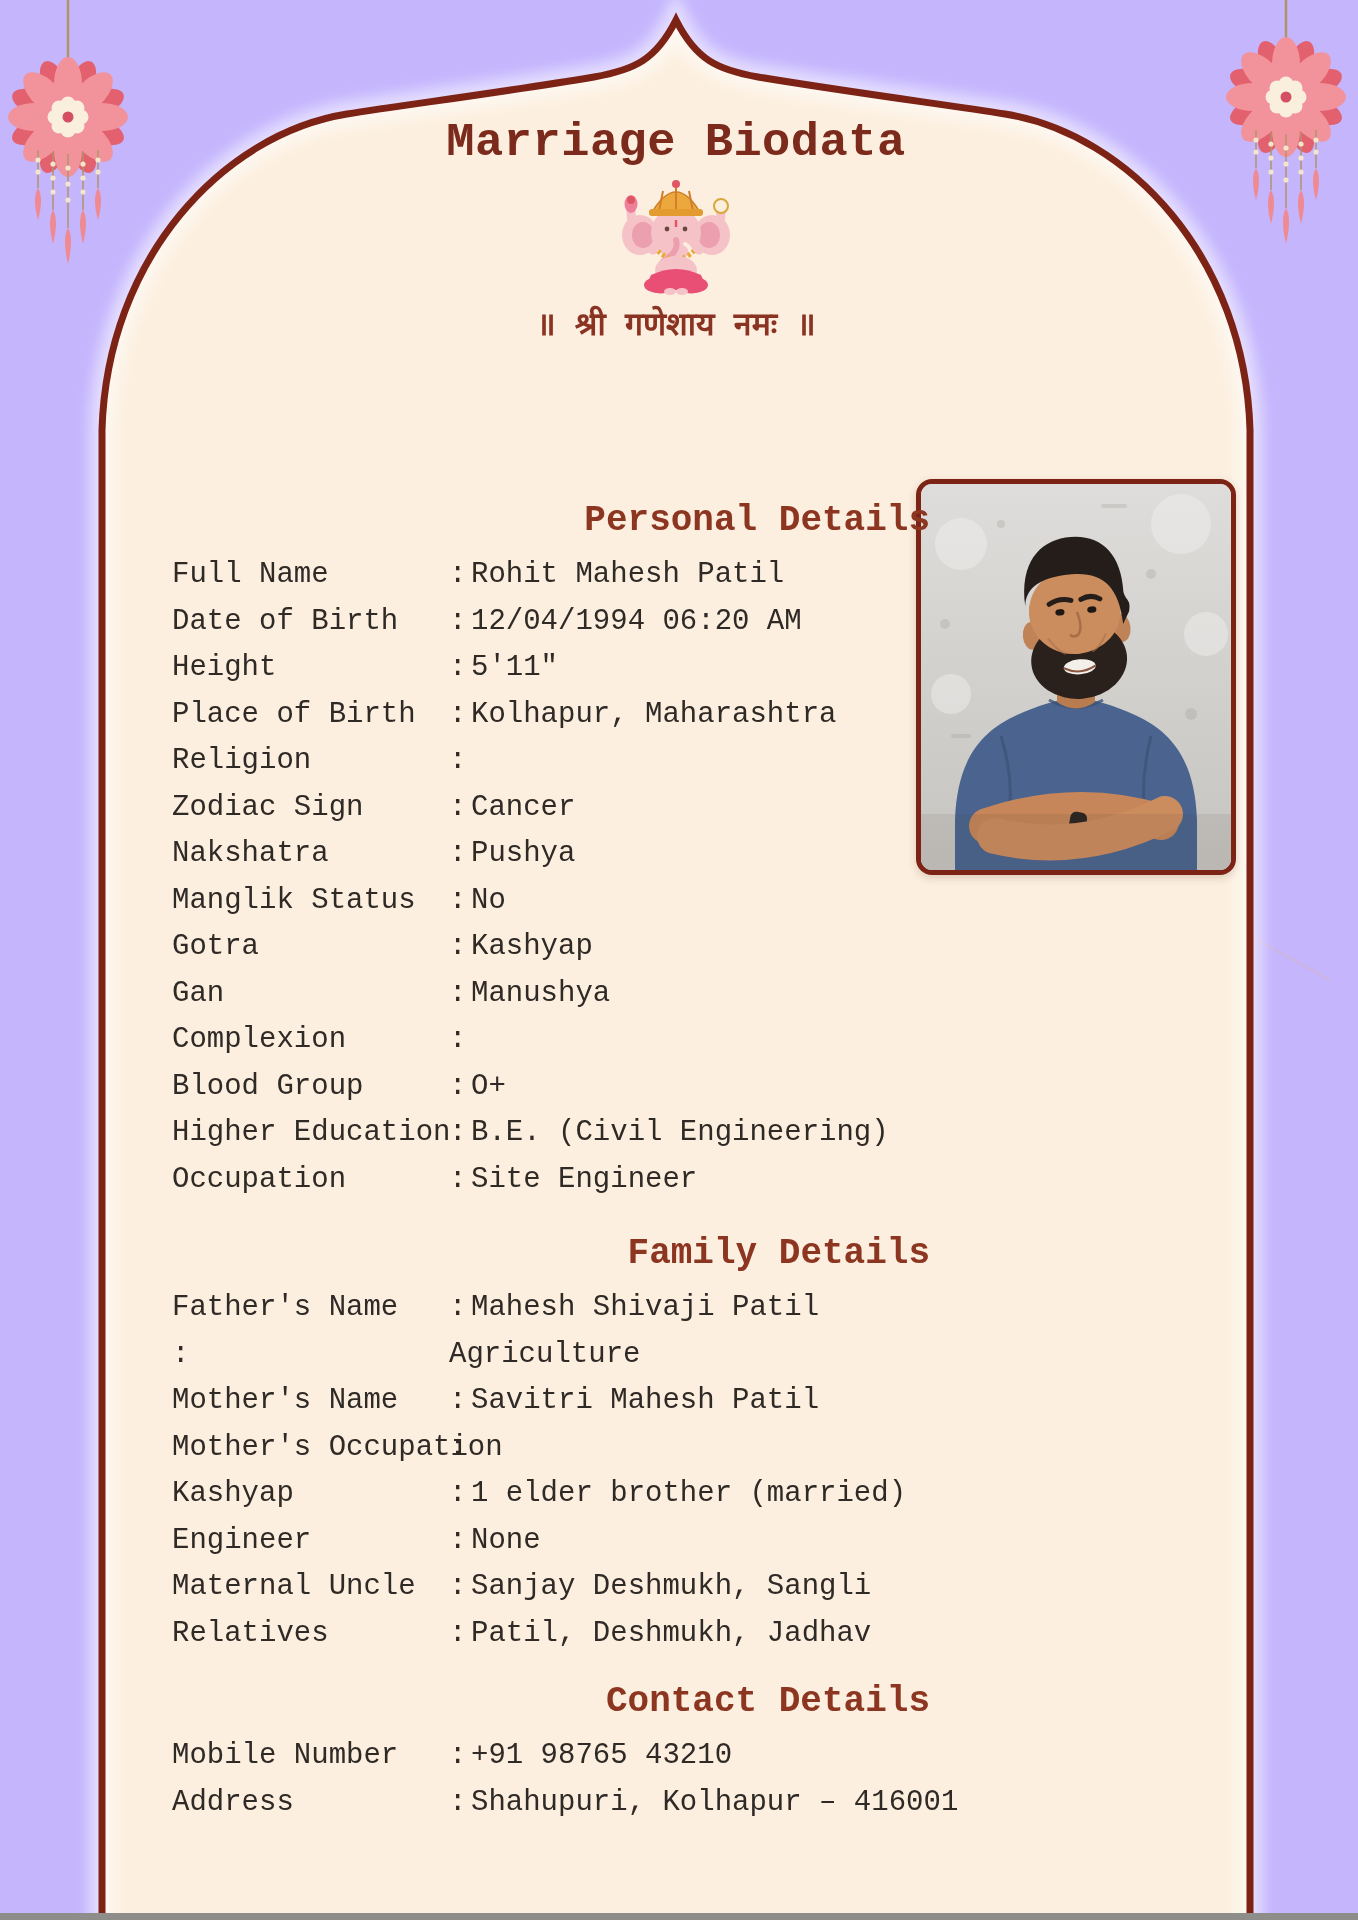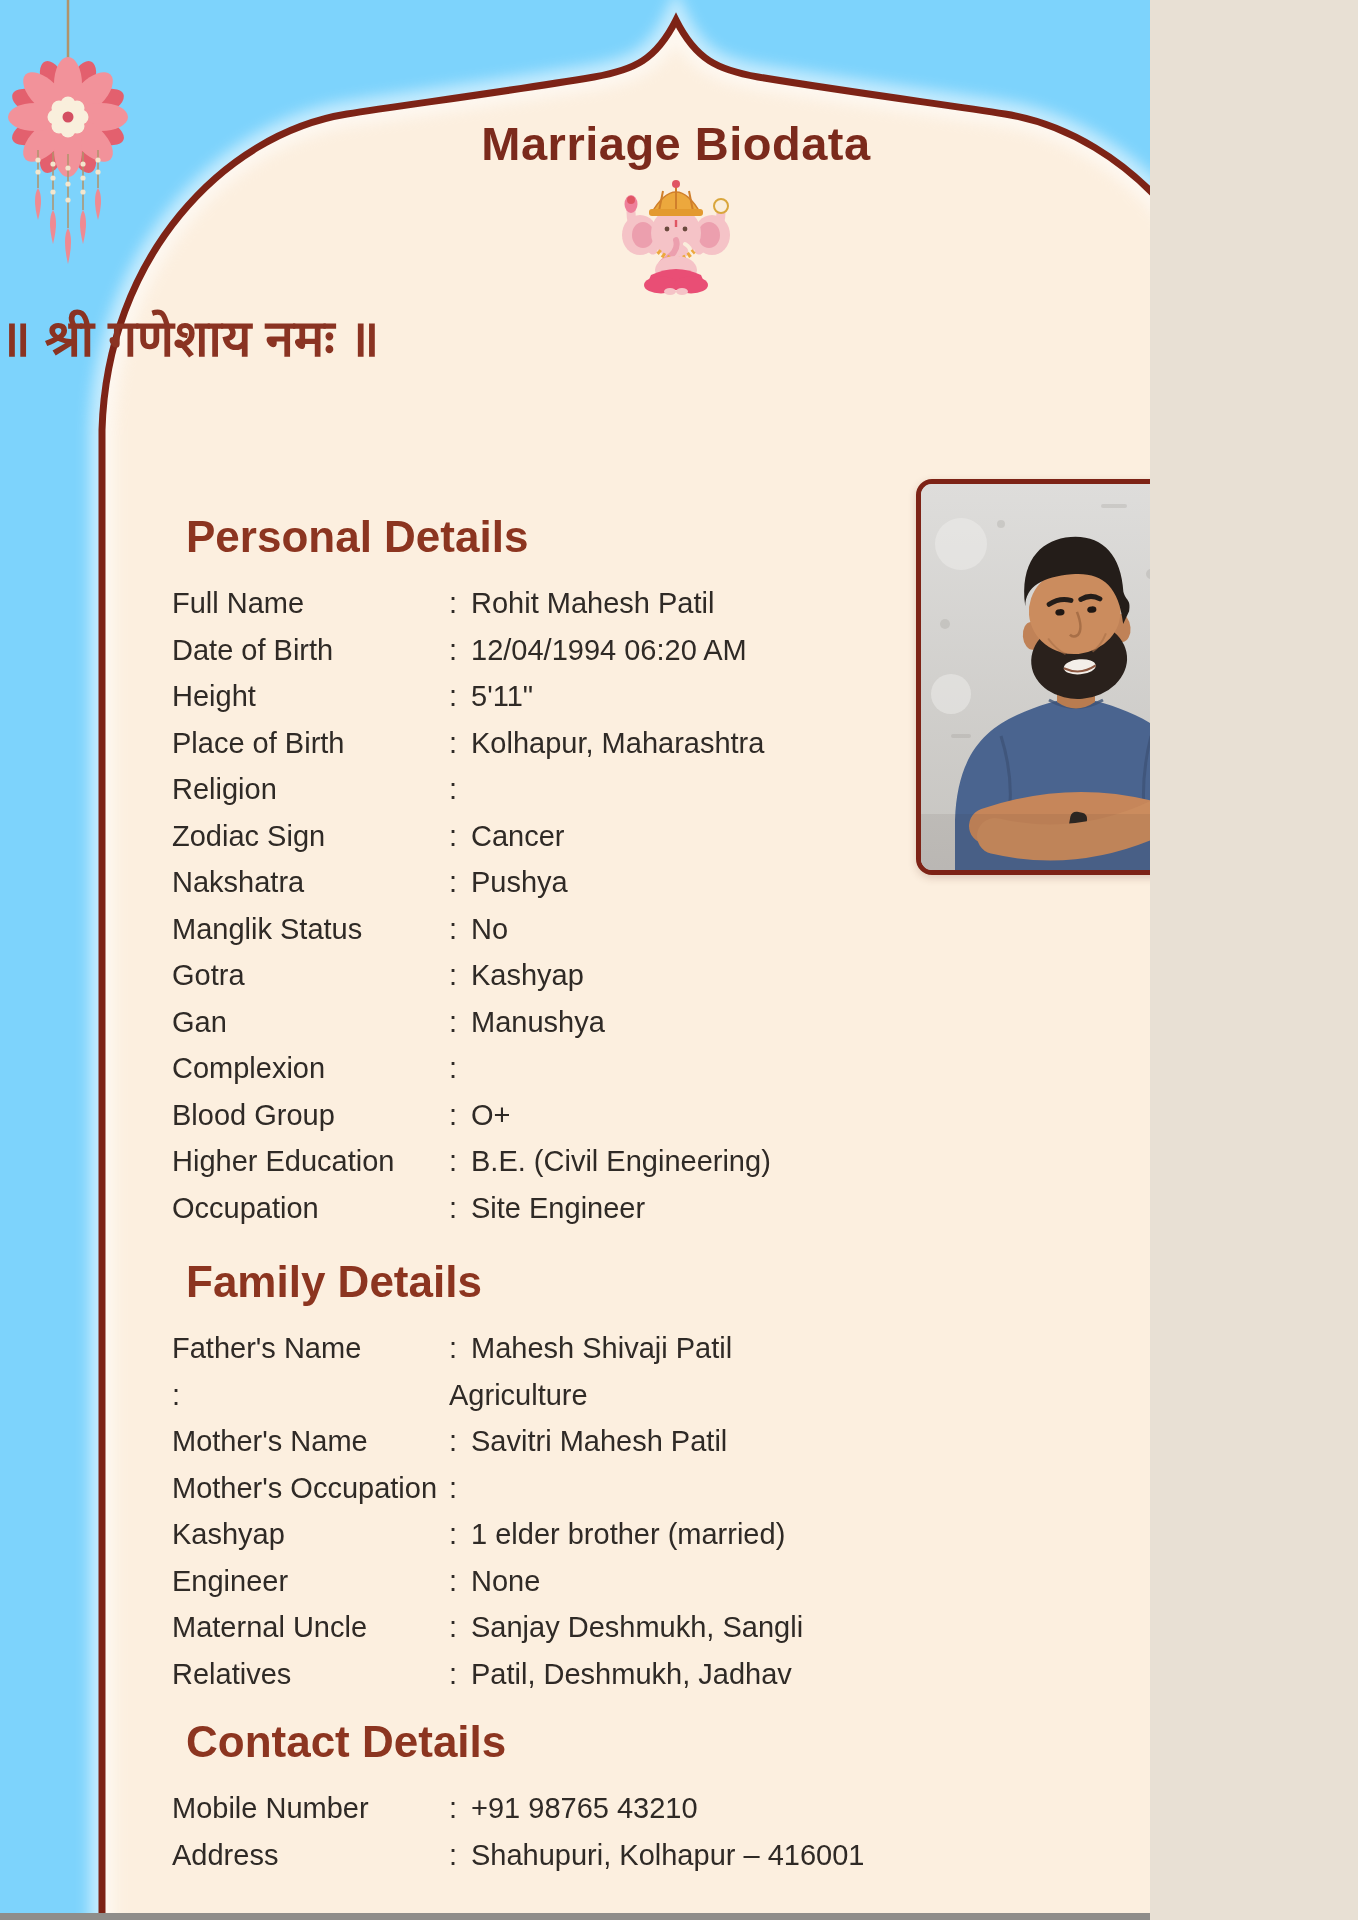--- a/index.html
+++ b/index.html
@@ -1,25 +1,25 @@
 <!DOCTYPE html>
 <html><head>
 <meta charset="utf-8">
 <style>
   html,body{margin:0;padding:0;background:#e8e0d4;}
-  .page{position:relative;width:1150px;height:1920px;background:#7dd3fc;overflow:hidden;
-        font-family:Liberation Sans, sans-serif;}
+  .page{position:relative;width:1358px;height:1920px;background:#c4b5fd;overflow:hidden;
+        font-family:Liberation Mono, monospace;}
   .backdrop{position:absolute;inset:0;width:1358px;height:1920px;}
   .title{position:absolute;top:116px;left:0;width:1352px;text-align:center;
          font-size:47px;font-weight:bold;color:#7b2a1c;letter-spacing:.5px;}
   .ganesha-box{position:absolute;top:178px;left:601px;width:150px;height:122px;}
-  .invocation{position:absolute;top:301px;left:0;width:1352px;text-align:left;
-              font-size:51px;font-weight:bold;color:#8a3322;}
+  .invocation{position:absolute;top:301px;left:0;width:1352px;text-align:center;
+              font-size:32px;font-weight:bold;color:#8a3322;}
   .content{position:absolute;left:170px;top:494px;width:760px;}
-  .section h2{margin:16px;font-size:44px;line-height:54px;font-weight:bold;color:#8c3520;}
+  .section h2{margin:0;font-size:36px;line-height:54px;font-weight:bold;color:#8c3520;text-align:right;}
   .section .rows{margin:4px 0 0 2px;}
   .section.family h2{margin-top:24px;}
   .section.contact h2{margin-top:18px;}
   .row{display:grid;grid-template-columns:277px 22px auto;height:46.5px;line-height:46.5px;
        font-size:29px;color:#2f2a26;white-space:nowrap;}
   .row .sep{text-align:left;}
   .photo{position:absolute;left:916px;top:479px;width:310px;height:386px;
          border:5px solid #7d2316;border-radius:16px;overflow:hidden;
          box-shadow:0 3px 8px rgba(90,40,20,.18);background:#d2d1ce;}
   .photo svg{display:block;width:100%;height:100%;}

